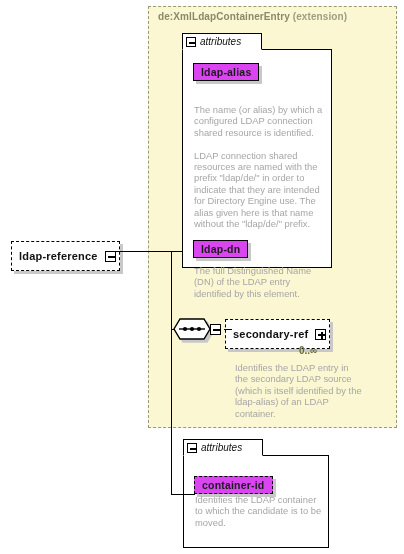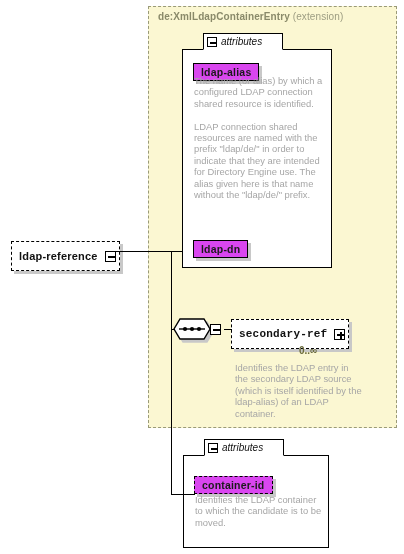--- a/index.html
+++ b/index.html
@@ -28,42 +28,41 @@
   .ext-title {
     position: absolute;
     left: 158px; top: 11px;
     font-size: 10px;
     font-weight: bold;
     color: #8a8a6a;
     white-space: nowrap;
     letter-spacing: 0.1px;
   }
   .ext-title .ext-kind {
-    font-weight: normal;
+    font-weight: bold;
     color: #9d9d82;
   }
 
   
   .attrs-panel {
     position: absolute;
     background: #ffffff;
     border: 1px solid #000;
   }
   .attrs-tab {
     position: absolute;
     background: #ffffff;
     border: 1px solid #000;
     border-bottom: 1px solid #fff;
     height: 17px;
     padding: 0 6px 0 3px;
     display: flex;
     align-items: center;
     gap: 4px;
     z-index: 3;
-    margin-left: 21px;
   }
   .attrs-tab .lbl {
     font-size: 10px;
     font-style: italic;
     color: #111;
     white-space: nowrap;
   }
 
   
   .tgl {
@@ -210,42 +209,43 @@
 
   <div class="attrs-panel" style="left:182px; top:49px; width:150px; height:219px;"></div>
   <div class="attrs-tab" style="left:182px; top:33px; width:80px;">
     <span class="tgl"></span>
     <span class="lbl">attributes</span>
   </div>
 
   <div class="chip solid shadowed" style="left:193px; top:63px;">
     <span>ldap-alias</span>
   </div>
-  <div class="desc" style="left:194px; top:75px; width:130px;">The name (or alias) by which a configured LDAP connection shared resource is identified.
+  <div class="desc" style="left:194px; top:104px; width:130px;">The name (or alias) by which a configured LDAP connection shared resource is identified.
 
 LDAP connection shared resources are named with the prefix "ldap/de/" in order to indicate that they are intended for Directory Engine use. The alias given here is that name without the "ldap/de/" prefix.</div>
 
   <div class="chip solid shadowed" style="left:193px; top:240px;">
     <span>ldap-dn</span>
   </div>
+  <div class="desc" style="left:194px; top:265px; width:132px;">The full Distinguished Name (DN) of the LDAP entry identified by this element.</div>
 
   <div class="seq-wrap" style="left:173px; top:318px;">
     <div class="seq-oct">
       <svg width="38" height="22" viewBox="0 0 38 22" xmlns="http://www.w3.org/2000/svg">
         <polygon points="7,1 31,1 37,11 31,21 7,21 1,11" fill="#ffffff" stroke="#000000" stroke-width="1.4"></polygon>
         <line x1="6" y1="11" x2="32" y2="11" stroke="#000000" stroke-width="1.4"></line>
         <circle cx="12" cy="11" r="2.1" fill="#000000"></circle>
         <circle cx="19" cy="11" r="2.1" fill="#000000"></circle>
         <circle cx="26" cy="11" r="2.1" fill="#000000"></circle>
       </svg>
     </div>
     <div class="seq-tgl"></div>
   </div>
 
-  <div class="node" style="left:231px; top:319px;font-family:Liberation Mono, monospace;">
+  <div class="node" style="left:225px; top:319px;">
     <span class="nm">secondary-ref</span>
     <span class="edge-tgl plus"></span>
   </div>
 
   <div class="card" style="left:299px; top:345px;">0..∞</div>
 
   <div class="desc" style="left:235px; top:362px; width:128px;">Identifies the LDAP entry in the secondary LDAP source (which is itself identified by the ldap-alias) of an LDAP container.</div>
 
   <div class="node" style="left:11px; top:241px;">
     <span class="nm">ldap-reference</span>

